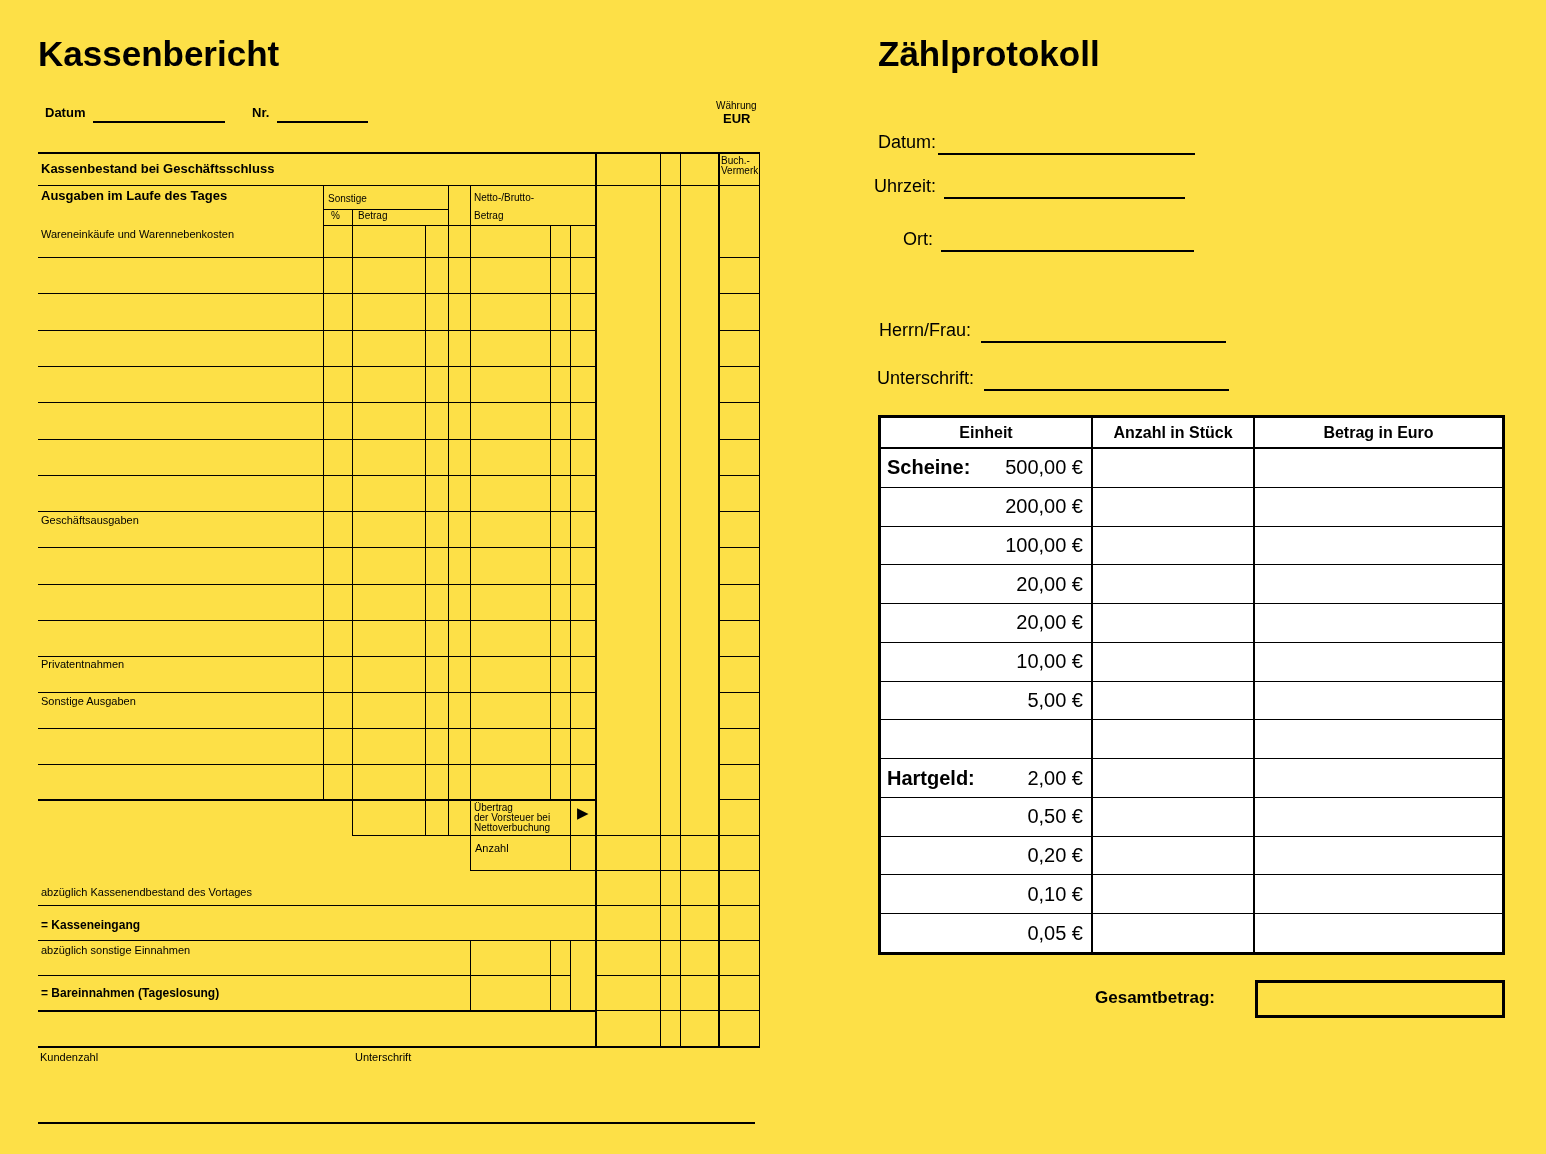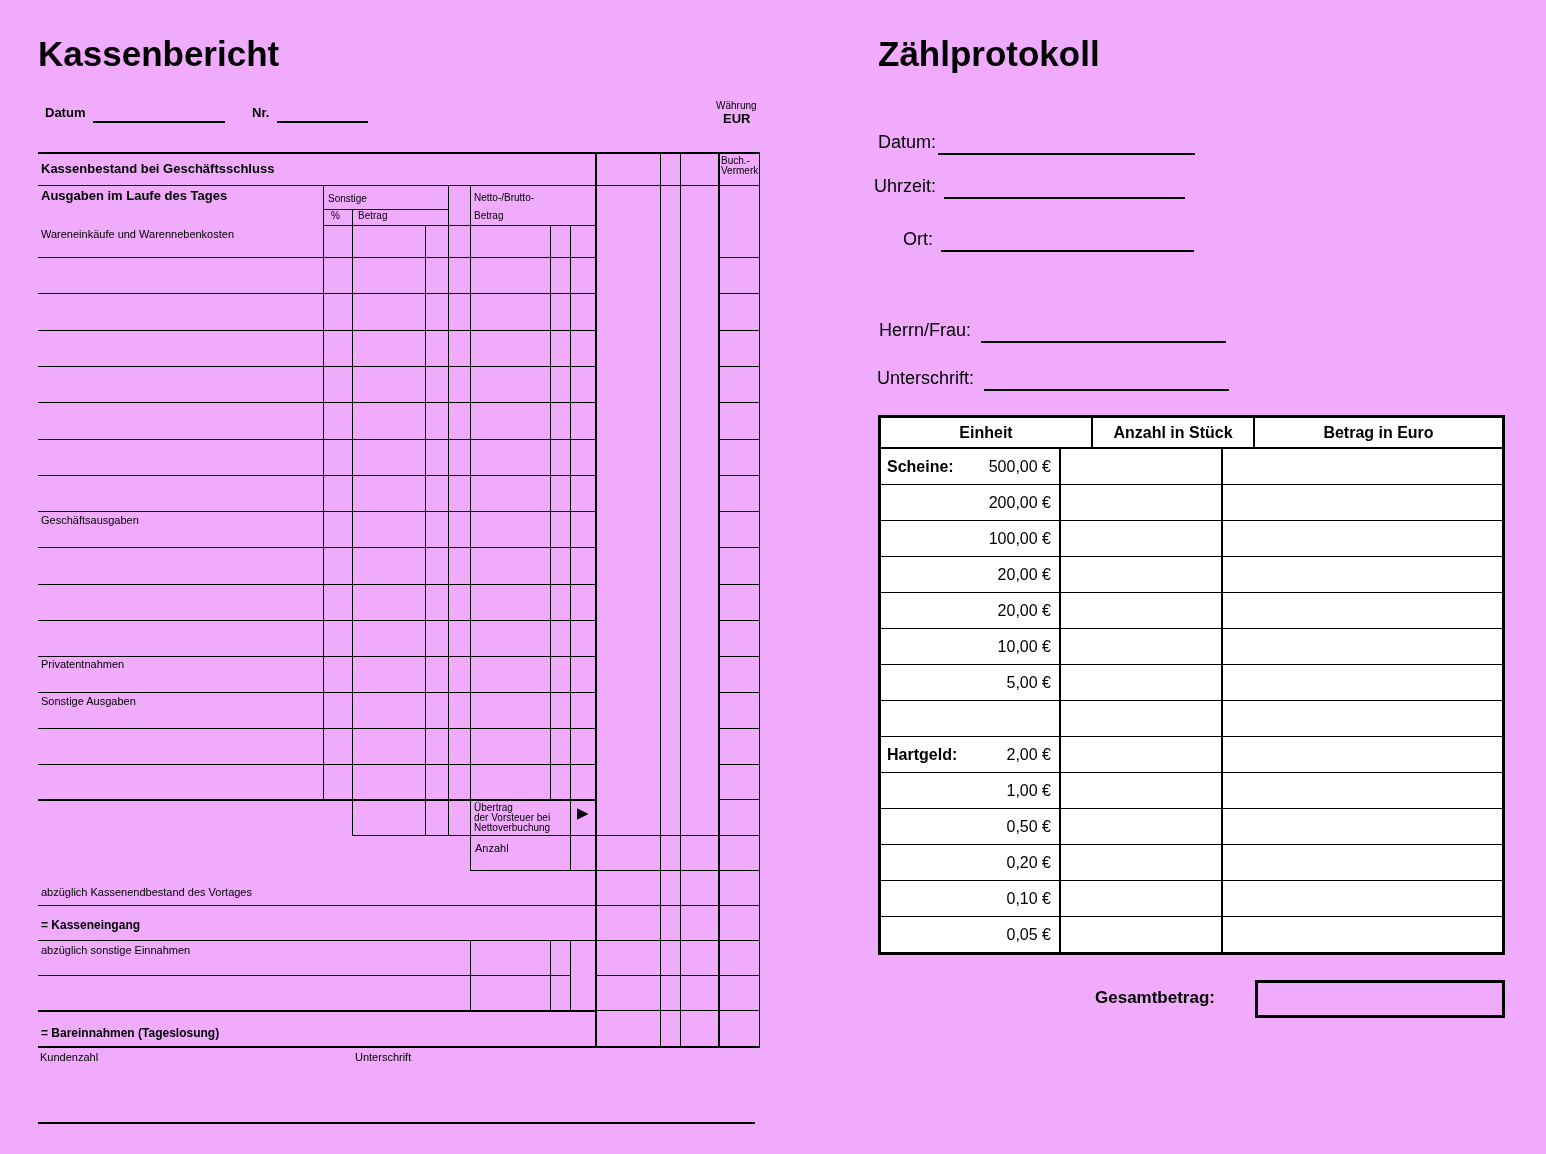--- a/index.html
+++ b/index.html
@@ -1,18 +1,18 @@
 <!DOCTYPE html>
 <html><head>
 <meta charset="utf-8">
 <style>
   *{margin:0;padding:0;box-sizing:border-box}
   html,body{background:#fff}
   body{width:1546px;height:1154px;font-family:"Liberation Sans",sans-serif;color:#000;overflow:hidden}
-  .page{position:relative;width:1546px;height:1154px;background:#f0abfc}
+  .page{position:relative;width:1546px;height:1154px;background:#fde047}
   .t{position:absolute;white-space:nowrap;line-height:1.12}
   .title{font-size:35px;font-weight:bold}
   .s9{font-size:10px}
   .s10{font-size:10px}
   .s11{font-size:11px}
   .s12b{font-size:12px;font-weight:bold}
   .s13b{font-size:13px;font-weight:bold}
   .z-lbl{font-size:18px}
   .hl,.vl,.wl{position:absolute;background:#000}
   .kbt{position:absolute;left:38px;top:152px;width:722px;height:896px}
@@ -20,21 +20,21 @@
   
   .z-table{position:absolute;left:878px;top:415px;width:627px;height:540px;border:3px solid #000;display:flex;flex-direction:column;background:#fff}
   .z-head{display:flex;height:31px;border-bottom:2px solid #000;flex:none}
   .z-hc{display:flex;align-items:center;justify-content:center;font-weight:bold;font-size:16px}
   .z-hc1{width:212px;border-right:2px solid #000}
   .z-hc2{width:162px;border-right:2px solid #000}
   .z-hc3{flex:1}
   .z-row{display:flex;flex:1;border-bottom:1px solid #000}
   .z-row:last-child{border-bottom:none}
   .z-c{display:flex;align-items:center}
-  .z-c1{width:180px;border-right:2px solid #000;padding:0 8px 0 6px;font-size:16px}
+  .z-c1{width:212px;border-right:2px solid #000;padding:0 8px 0 6px;font-size:20px}
   .z-c2{width:162px;border-right:2px solid #000}
   .z-c3{flex:1}
   .z-grp{font-weight:bold}
   .z-den{margin-left:auto}
 </style>
 </head>
 <body>
 
 <div class="page">
 
@@ -126,21 +126,21 @@
     <div class="t s11" style="left:3px;top:506px">Privatentnahmen</div>
     <div class="t s11" style="left:3px;top:543px">Sonstige Ausgaben</div>
     <div class="t s9" style="left:436px;top:650px">Übertrag</div>
     <div class="t s9" style="left:436px;top:660px">der Vorsteuer bei</div>
     <div class="t s9" style="left:436px;top:670px">Nettoverbuchung</div>
     <div class="t" style="left:539px;top:653px;font-size:15px">▶</div>
     <div class="t s11" style="left:437px;top:690px">Anzahl</div>
     <div class="t s11" style="left:3px;top:734px">abzüglich Kassenendbestand des Vortages</div>
     <div class="t s12b" style="left:3px;top:767px">= Kasseneingang</div>
     <div class="t s11" style="left:3px;top:792px">abzüglich sonstige Einnahmen</div>
-    <div class="t s12b" style="left:3px;top:875px">= Bareinnahmen (Tageslosung)</div>
+    <div class="t s12b" style="left:3px;top:835px">= Bareinnahmen (Tageslosung)</div>
   </div>
 
   <div class="t s11" style="left:40px;top:1051px">Kundenzahl</div>
   <div class="t s11" style="left:355px;top:1051px">Unterschrift</div>
   <div class="wl" style="left:38px;top:1122px;width:717px;height:2px"></div>
 
   <h1 class="t title" style="left:878px;top:34px">Zählprotokoll</h1>
 
   <div class="t z-lbl" style="left:878px;top:132px">Datum:</div>
   <div class="wl" style="left:938px;top:153px;width:257px;height:2px"></div>
@@ -227,28 +227,20 @@
       <div class="z-c z-c1">
           <span class="z-grp">Hartgeld:</span>
           <span class="z-den">2,00 €</span>
         </div>
       <div class="z-c z-c2"></div>
       <div class="z-c z-c3"></div>
     </div>
     <div class="z-row">
       <div class="z-c z-c1">
           <span class="z-grp"></span>
-          <span class="z-den">1,00 €</span>
-        </div>
-      <div class="z-c z-c2"></div>
-      <div class="z-c z-c3"></div>
-    </div>
-    <div class="z-row">
-      <div class="z-c z-c1">
-          <span class="z-grp"></span>
           <span class="z-den">0,50 €</span>
         </div>
       <div class="z-c z-c2"></div>
       <div class="z-c z-c3"></div>
     </div>
     <div class="z-row">
       <div class="z-c z-c1">
           <span class="z-grp"></span>
           <span class="z-den">0,20 €</span>
         </div>

